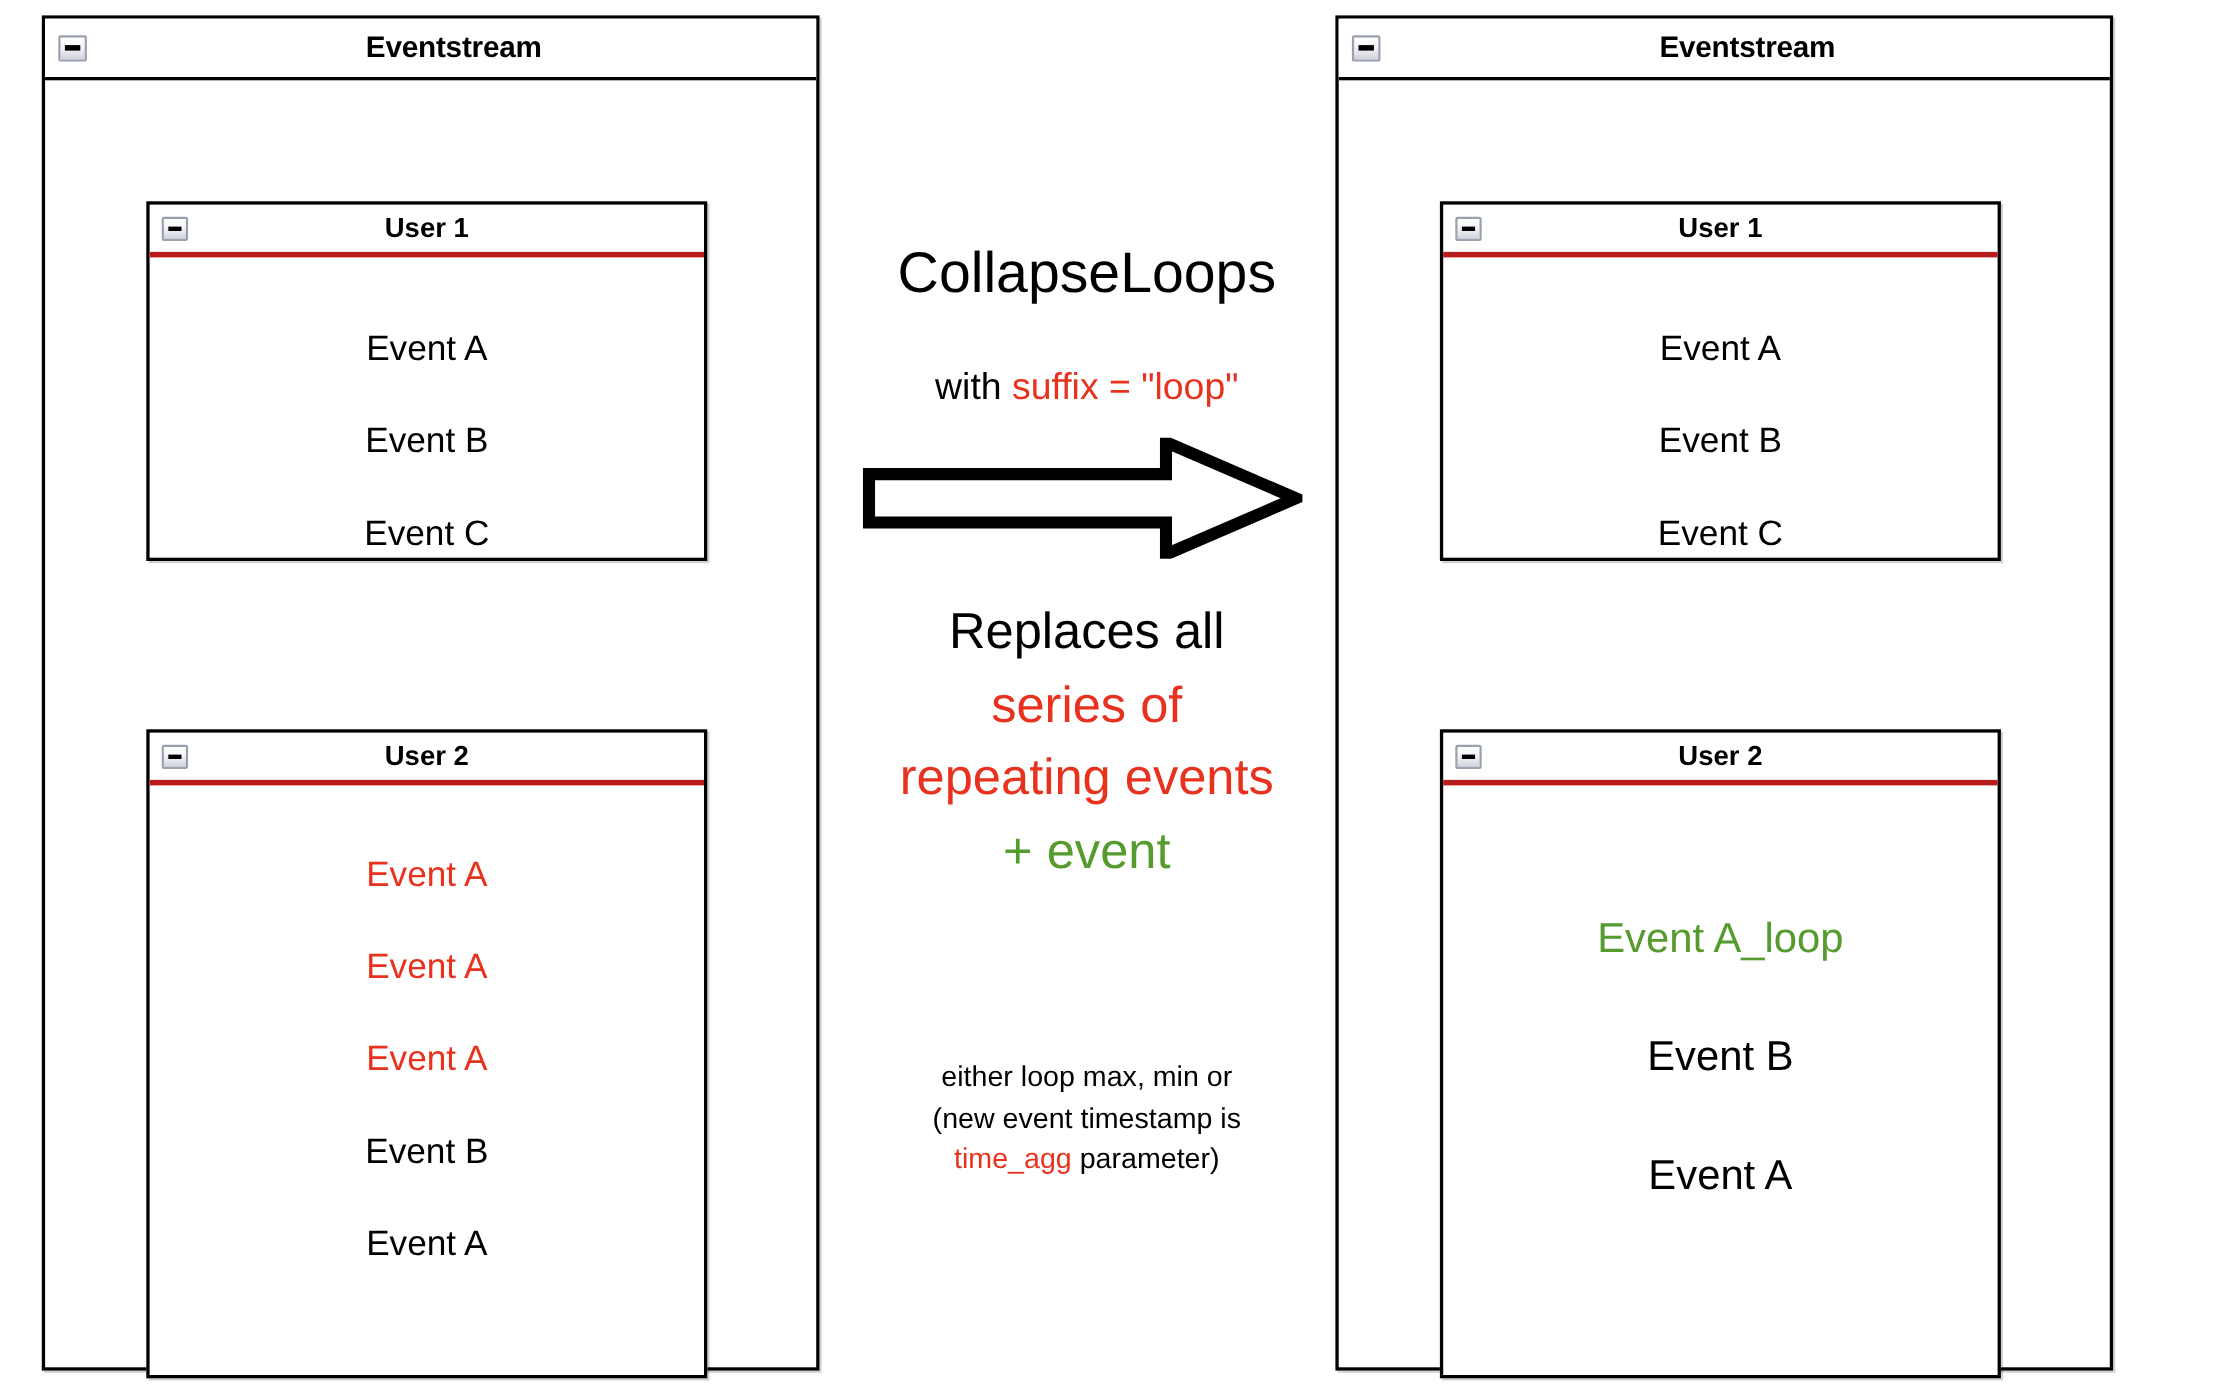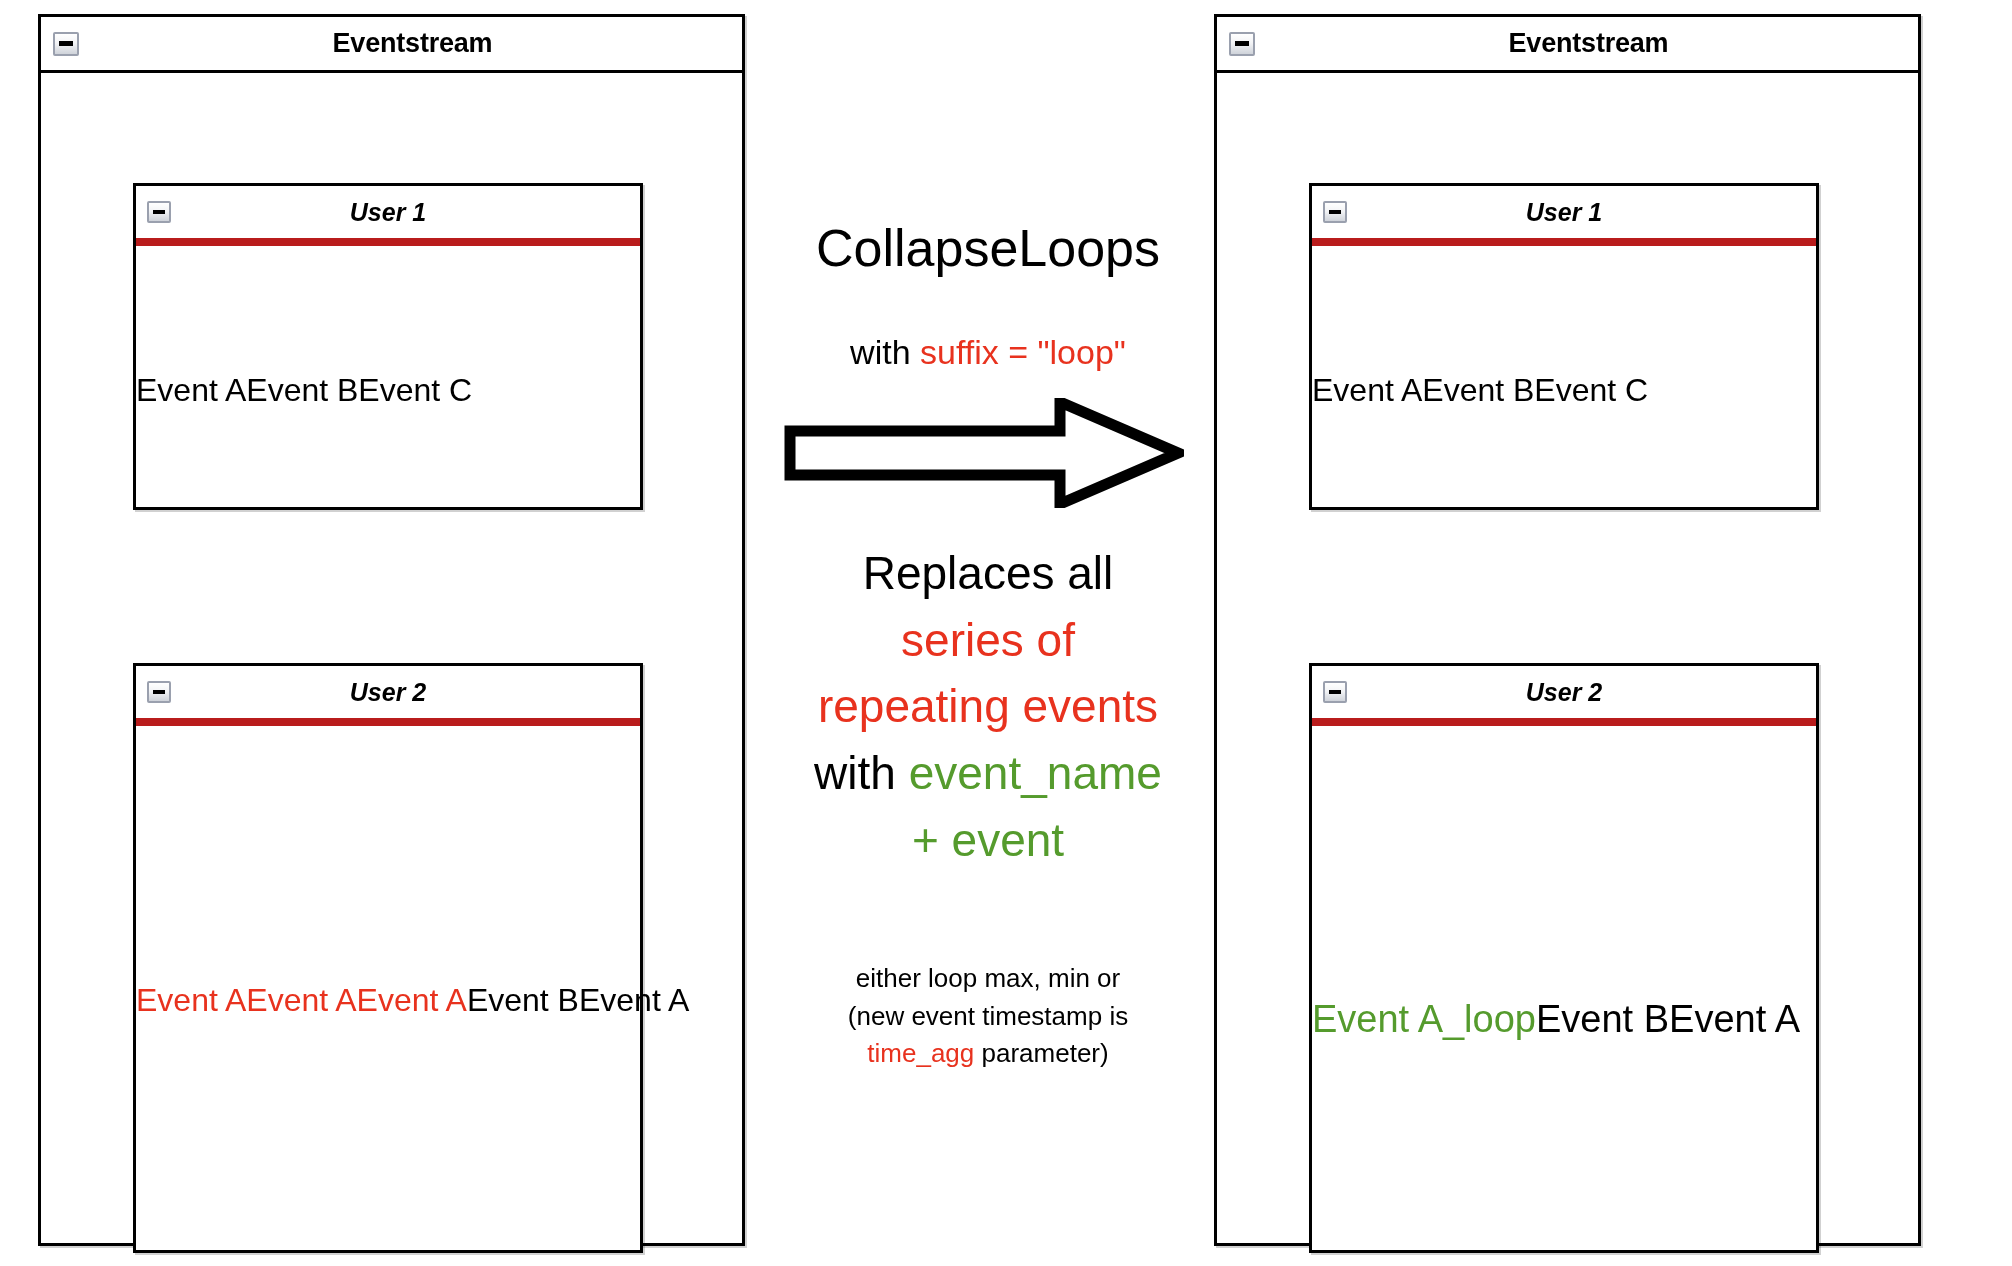--- a/index.html
+++ b/index.html
@@ -80,36 +80,36 @@
   
   .user-box {
     position: absolute;
     background: #ffffff;
     border: 3px solid #000000;
     box-sizing: border-box;
     box-shadow: 2px 2px 0 rgba(0,0,0,0.18);
   }
   .user-header {
     position: relative;
-    height: 60px;
-    border-bottom: 8px solid #b91c1c;
+    height: 48px;
+    border-bottom: 5px solid #b91c1c;
     box-sizing: border-box;
     display: flex;
     align-items: center;
     justify-content: center;
-    font-style: italic;
   }
   .user-title {
     font-size: 25px;
     font-weight: bold;
     line-height: 1;
   }
   .user-body {
     height: calc(100% - 48px);
     display: flex;
+    flex-direction: column;
     align-items: center;
     box-sizing: border-box;
   }
   .event {
     line-height: 1;
     white-space: nowrap;
     text-align: center;
   }
 
   
@@ -238,21 +238,20 @@
   <div class="arrow-wrap">
     <svg viewBox="0 0 400 110" width="400" height="110">
       <polygon points="6,33 276,33 276,4 394,55 276,106 276,77 6,77" fill="#ffffff" stroke="#000000" stroke-width="11" stroke-linejoin="miter"></polygon>
     </svg>
   </div>
 
   <div class="desc">
     <div>Replaces all</div>
     <div class="red">series of</div>
     <div class="red">repeating events</div>
-    <div><span>with </span><span class="green">event_name</span></div>
     <div class="green">+ event</div>
   </div>
 
   <div class="note">
     <div>either loop max, min or</div>
     <div>(new event timestamp is</div>
     <div><span class="red">time_agg</span><span> parameter)</span></div>
   </div>
 
 </div>

